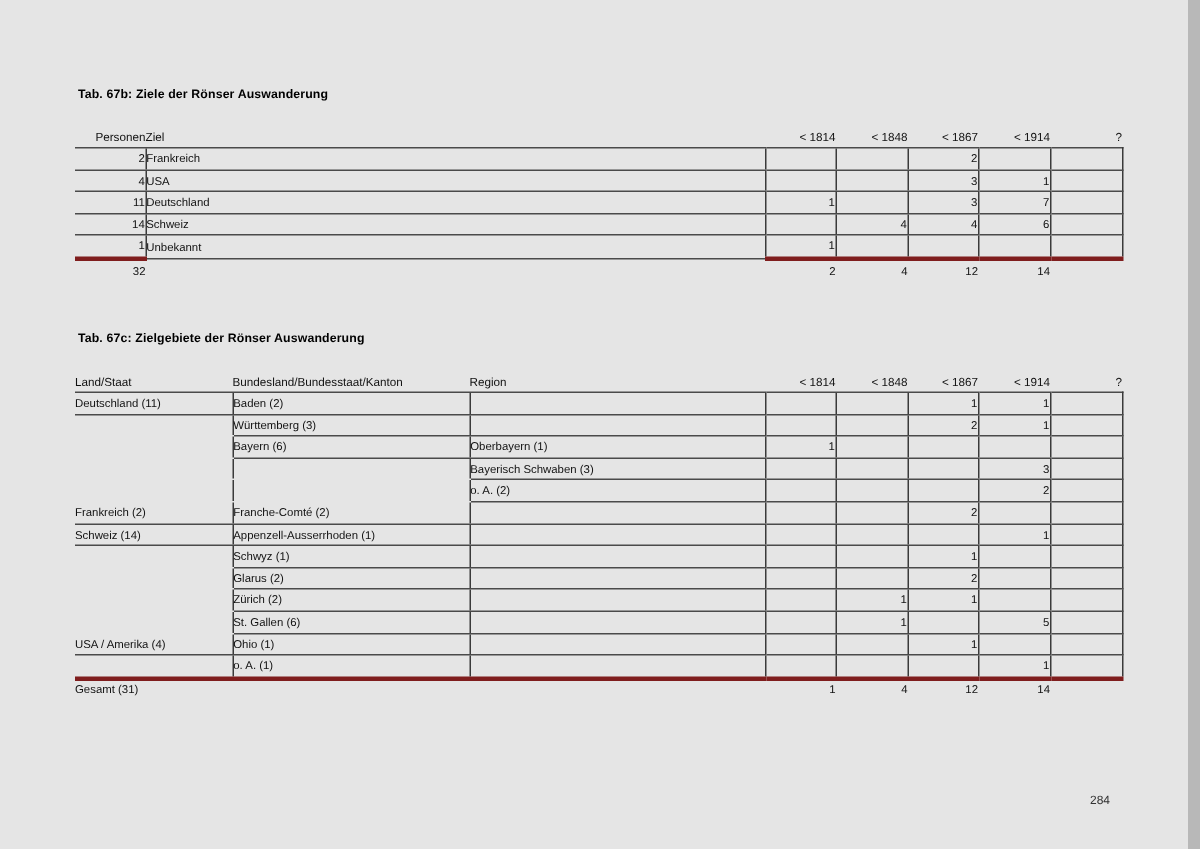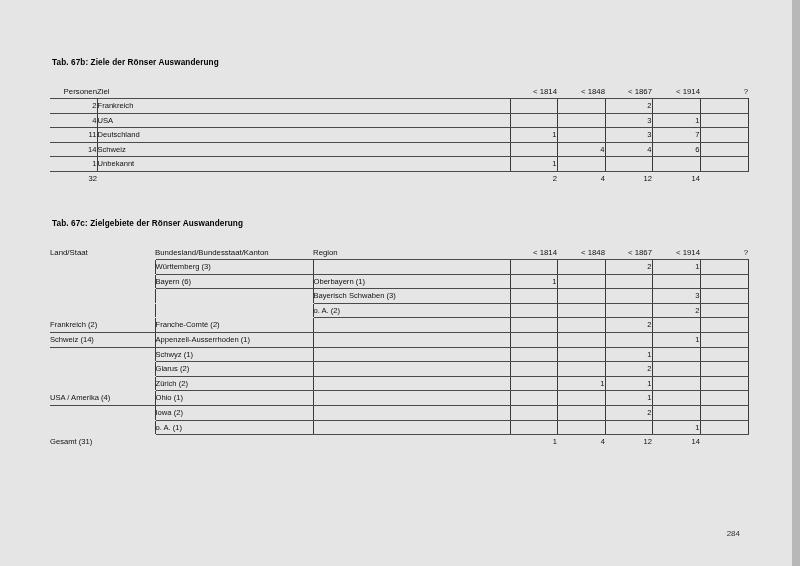--- a/index.html
+++ b/index.html
@@ -67,21 +67,21 @@
     padding: 0 3px;
   }
   .body-row td.vline  { border-left: 1px solid #3a3a3a; }
   .body-row td.vlineR { border-right: 1px solid #3a3a3a; }
   .body-row td.num    { text-align: right; }
   .body-row td.noline { border-top-color: transparent; border-bottom-color: transparent; }
 
   
   .total-row td {
     height: 13px;
-    border-top: 1px solid #7f1d1d;
+    border-top: 3px solid #7f1d1d;
     border-bottom: none;
     padding: 2px 3px 0 3px;
     font-weight: bold;
   }
   .total-row td.num { text-align: right; }
   .total-row td.plain { border-top: none; }
 
   .spacer { height: 34px; }
 
   .pageno {
@@ -200,20 +200,30 @@
           <td>Bundesland/Bundesstaat/Kanton</td>
           <td>Region</td>
           <td class="num">&lt; 1814</td>
           <td class="num">&lt; 1848</td>
           <td class="num">&lt; 1867</td>
           <td class="num">&lt; 1914</td>
           <td class="num">?</td>
         </tr>
 
         <tr class="body-row">
+          <td>Deutschland (11)</td>
+          <td class="vline">Baden (2)</td>
+          <td class="vline"></td>
+          <td class="vline num"></td>
+          <td class="vline num"></td>
+          <td class="vline num">1</td>
+          <td class="vline num">1</td>
+          <td class="vline vlineR num"></td>
+        </tr>
+        <tr class="body-row">
           <td class="noline"></td>
           <td class="vline">Württemberg (3)</td>
           <td class="vline"></td>
           <td class="vline num"></td>
           <td class="vline num"></td>
           <td class="vline num">2</td>
           <td class="vline num">1</td>
           <td class="vline vlineR num"></td>
         </tr>
         <tr class="body-row">
@@ -290,36 +300,36 @@
           <td class="noline"></td>
           <td class="vline">Zürich (2)</td>
           <td class="vline"></td>
           <td class="vline num"></td>
           <td class="vline num">1</td>
           <td class="vline num">1</td>
           <td class="vline num"></td>
           <td class="vline vlineR num"></td>
         </tr>
         <tr class="body-row">
+          <td class="noline"></td>
+          <td class="vline">St. Gallen (6)</td>
+          <td class="vline"></td>
+          <td class="vline num"></td>
+          <td class="vline num">1</td>
+          <td class="vline num"></td>
+          <td class="vline num">5</td>
+          <td class="vline vlineR num"></td>
+        </tr>
+        <tr class="body-row">
           <td>USA / Amerika (4)</td>
           <td class="vline">Ohio (1)</td>
           <td class="vline"></td>
           <td class="vline num"></td>
           <td class="vline num"></td>
           <td class="vline num">1</td>
-          <td class="vline num"></td>
-          <td class="vline vlineR num"></td>
-        </tr>
-        <tr class="body-row">
-          <td class="noline"></td>
-          <td class="vline">Iowa (2)</td>
-          <td class="vline"></td>
-          <td class="vline num"></td>
-          <td class="vline num"></td>
-          <td class="vline num">2</td>
           <td class="vline num"></td>
           <td class="vline vlineR num"></td>
         </tr>
         <tr class="body-row">
           <td class="noline"></td>
           <td class="vline">o. A. (1)</td>
           <td class="vline"></td>
           <td class="vline num"></td>
           <td class="vline num"></td>
           <td class="vline num"></td>

